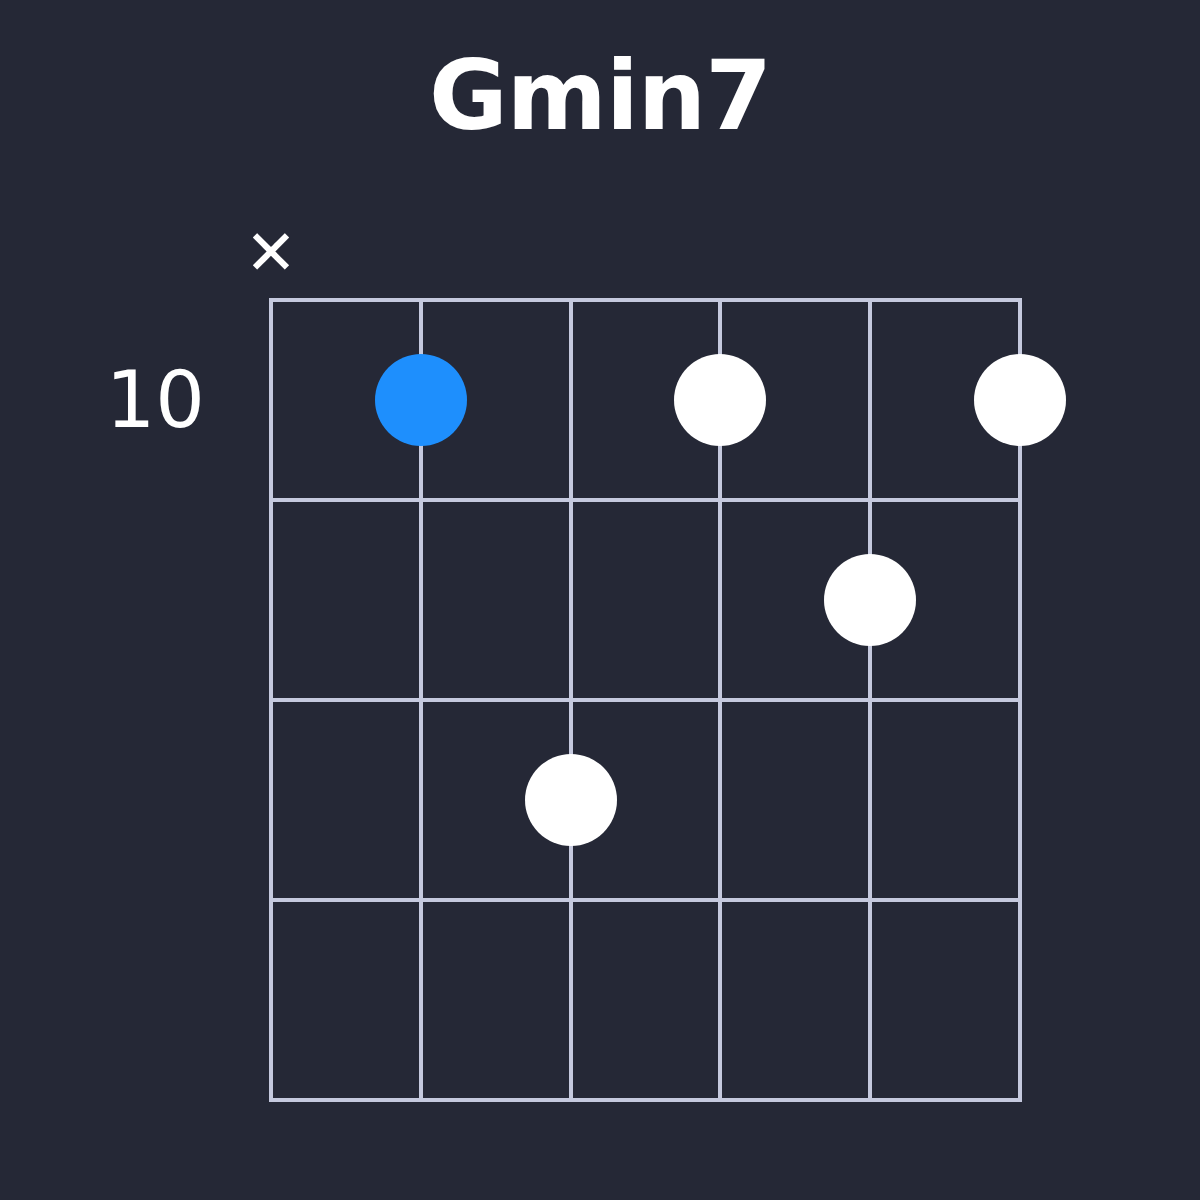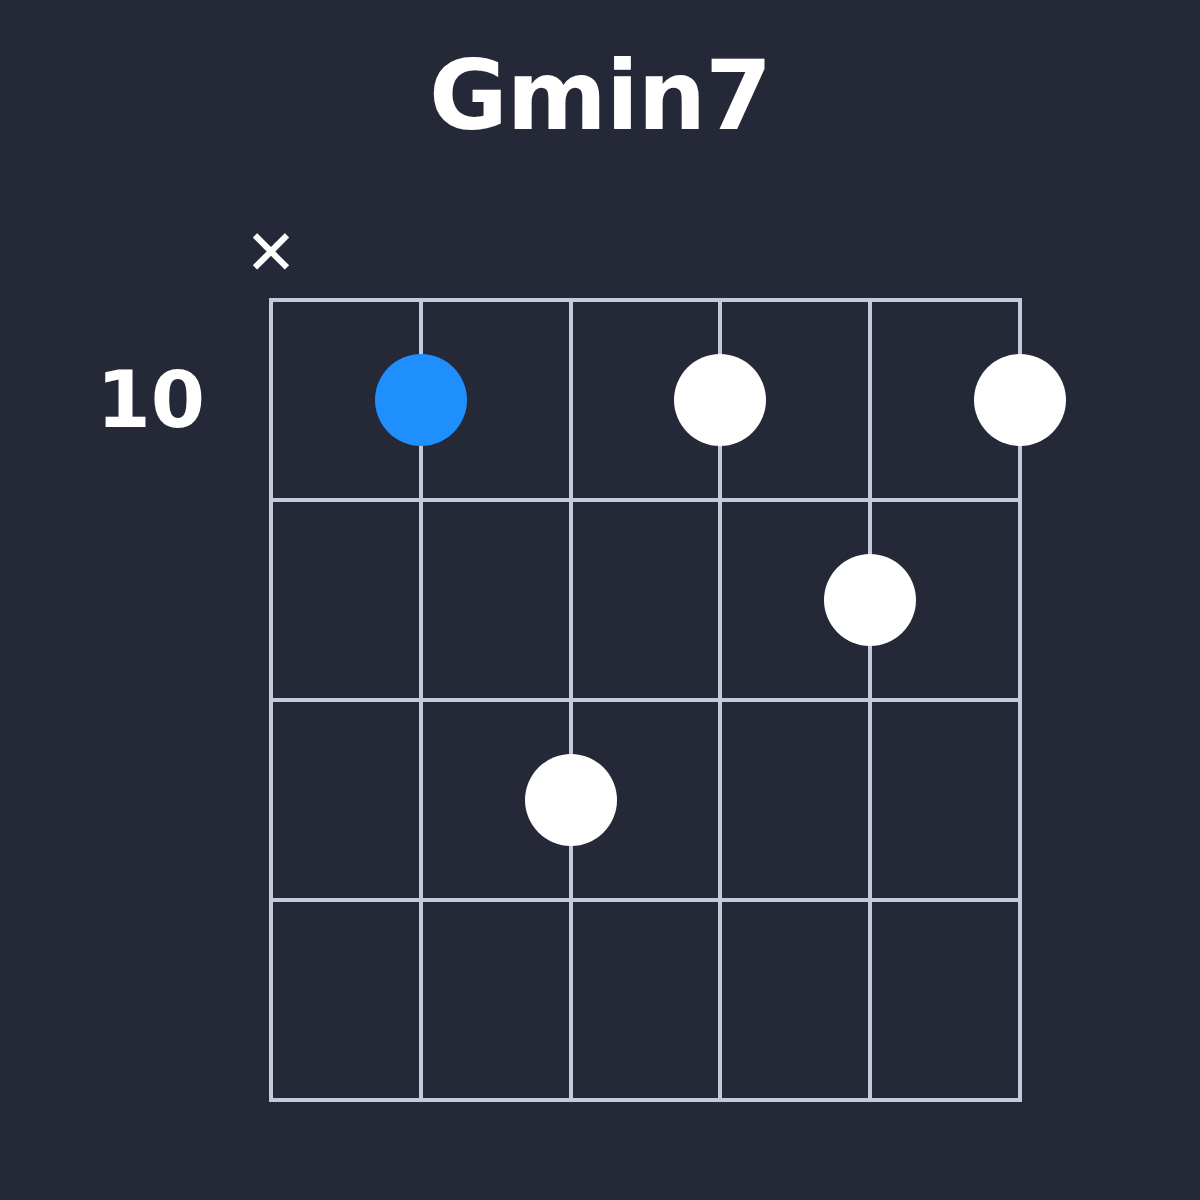--- a/index.html
+++ b/index.html
@@ -70,21 +70,21 @@
     text-align: center;
     width: 80px;
     font-family: "DejaVu Sans", "Liberation Sans", sans-serif;
   }
 
   
   #fret-position-label {
     position: absolute;
     color: #ffffff;
     font-size: 78px;
-    font-weight: bold;
+    font-weight: normal;
     line-height: 1;
     text-align: right;
     width: 200px;
     left: 5px;
     font-family: "DejaVu Sans", "Liberation Sans", sans-serif;
   }
 
   
   .finger-dot {
     position: absolute;

